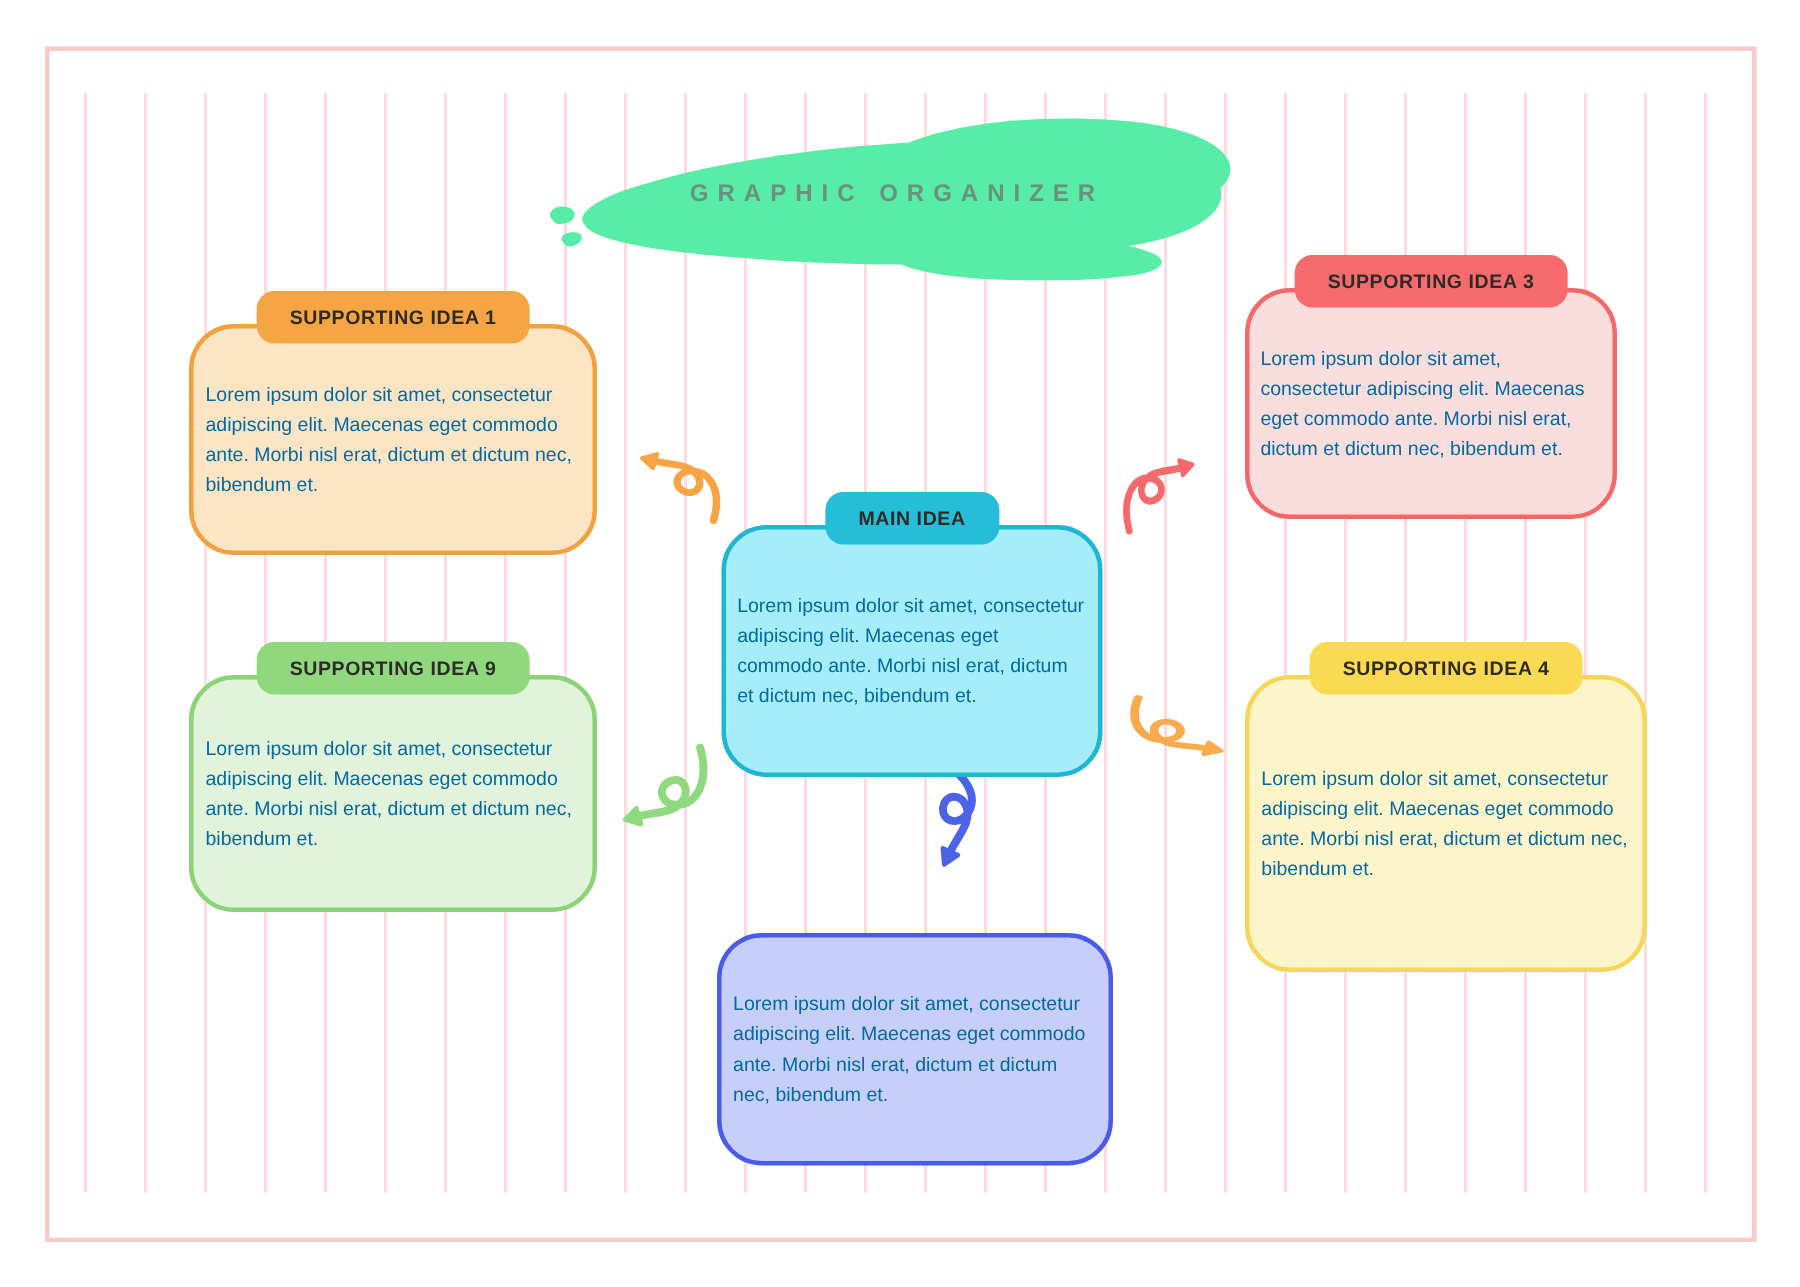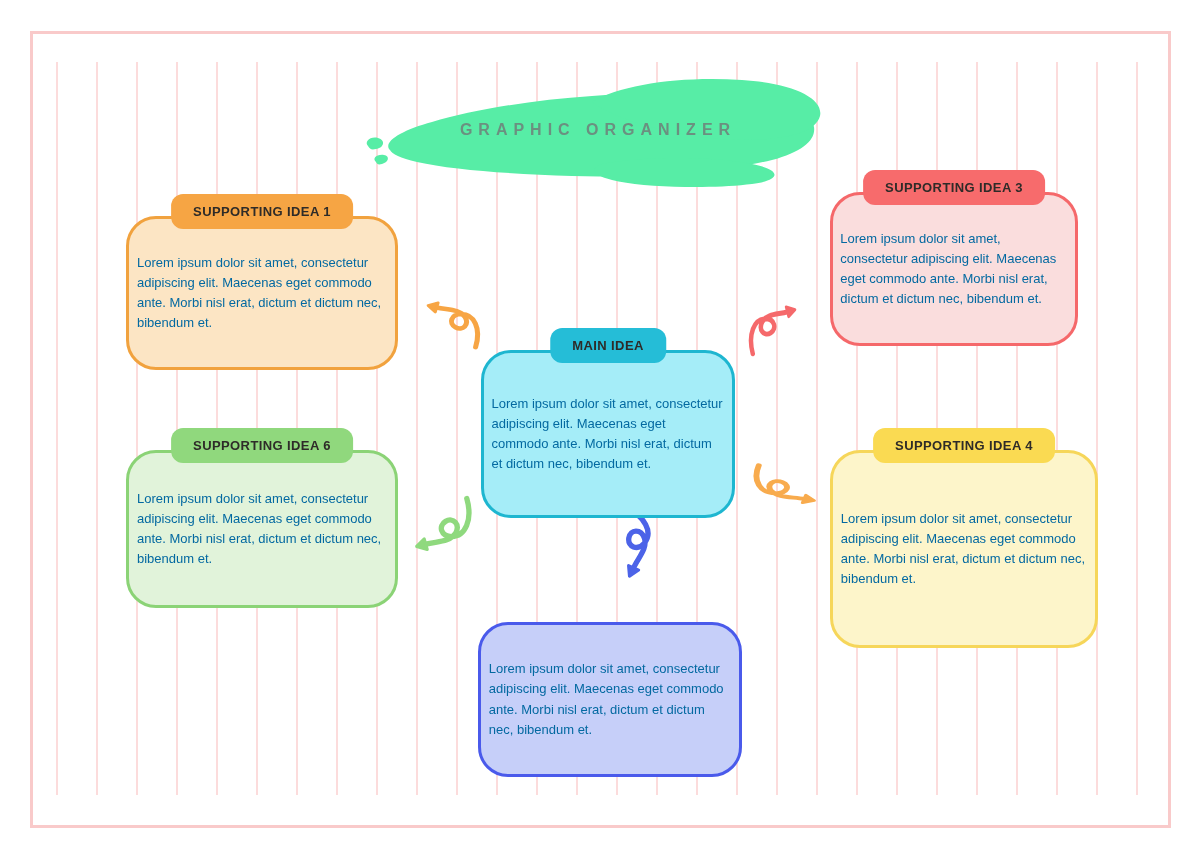--- a/index.html
+++ b/index.html
@@ -73,21 +73,21 @@
   </div>
 
   <div class="org-box" style="left: 481px; top: 328px; width: 254px; height: 190px; --hdr: #25bdd7; --bd: #1eb6d0; --fill: #a5edf8;">
     <div class="tab">MAIN IDEA</div>
     <div class="panel">
       <p>Lorem ipsum dolor sit amet, consectetur adipiscing elit. Maecenas eget commodo ante. Morbi nisl erat, dictum et dictum nec, bibendum et.</p>
     </div>
   </div>
 
   <div class="org-box" style="left: 126px; top: 428px; width: 272px; height: 180px; --hdr: #90d87d; --bd: #8bd376; --fill: #e1f3da;">
-    <div class="tab">SUPPORTING IDEA 6</div>
+    <div class="tab">SUPPORTING IDEA 9</div>
     <div class="panel">
       <p>Lorem ipsum dolor sit amet, consectetur adipiscing elit. Maecenas eget commodo ante. Morbi nisl erat, dictum et dictum nec, bibendum et.</p>
     </div>
   </div>
 
   <div class="org-box" style="left: 830px; top: 428px; width: 268px; height: 220px; --hdr: #fada52; --bd: #f6d65a; --fill: #fdf5ca;">
     <div class="tab">SUPPORTING IDEA 4</div>
     <div class="panel">
       <p>Lorem ipsum dolor sit amet, consectetur adipiscing elit. Maecenas eget commodo ante. Morbi nisl erat, dictum et dictum nec, bibendum et.</p>
     </div>

